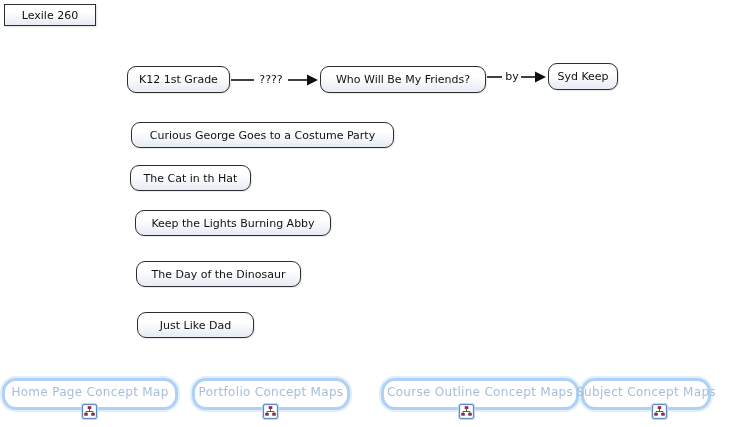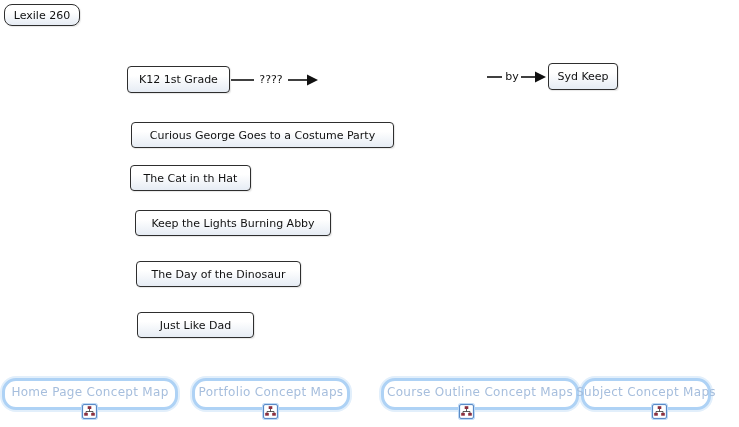--- a/index.html
+++ b/index.html
@@ -3,21 +3,21 @@
 <meta charset="utf-8">
 <style>
   html,body{margin:0;padding:0;background:#ffffff;}
   #canvas{
     position:relative;width:739px;height:427px;overflow:hidden;
     background:#ffffff;font-family:"DejaVu Sans","Liberation Sans",sans-serif;
   }
   
   .cnode{
     position:absolute;box-sizing:border-box;height:27px;
-    border:1.5px solid #2e2e2e;border-radius:4px;
+    border:1.5px solid #2e2e2e;border-radius:9px;
     background:linear-gradient(to bottom,#ffffff 35%,#e6ecf4 100%);
     color:#111111;font-size:11px;line-height:1;
     display:flex;align-items:center;justify-content:center;
     white-space:nowrap;box-shadow:1px 1px 1px rgba(160,160,160,0.25);
   }
   
   .linklabel{
     position:absolute;font-size:11px;color:#111111;
     text-align:center;line-height:16px;height:16px;white-space:nowrap;
   }
@@ -45,24 +45,25 @@
       <line x1="288" y1="80" x2="308" y2="80"></line>
       <line x1="487" y1="77" x2="502" y2="77"></line>
       <line x1="521" y1="77" x2="536" y2="77"></line>
     </g>
     <g fill="#111111" stroke="none">
       <polygon points="307,74.5 318,80 307,85.5"></polygon>
       <polygon points="535,71.5 546,77 535,82.5"></polygon>
     </g>
   </svg>
 
-  <div class="cnode" style="left:4px;top:4px;width:76px;height:22px;border-radius:8px;">Lexile 260</div>
+  <div class="cnode" style="left:4px;top:4px;width:92px;height:22px;border-radius:0;">Lexile 260</div>
 
   <div class="cnode" style="left:127px;top:66px;width:103px;">K12 1st Grade</div>
   <div class="linklabel" style="left:255px;top:72px;width:32px;">????</div>
+  <div class="cnode" style="left:320px;top:66px;width:166px;">Who Will Be My Friends?</div>
   <div class="linklabel" style="left:503px;top:69px;width:18px;">by</div>
   <div class="cnode" style="left:548px;top:63px;width:70px;">Syd Keep</div>
 
   <div class="cnode" style="left:131px;top:122px;width:263px;height:26px;">Curious George Goes to a Costume Party</div>
   <div class="cnode" style="left:135px;top:210px;width:196px;height:26px;">Keep the Lights Burning Abby</div>
   <div class="cnode" style="left:130px;top:165px;width:121px;height:26px;">The Cat in th Hat</div>
   <div class="cnode" style="left:136px;top:261px;width:165px;height:26px;">The Day of the Dinosaur</div>
   <div class="cnode" style="left:137px;top:312px;width:117px;height:26px;">Just Like Dad</div>
 
   <div class="fbtn" style="left:2px;width:176px;">Home Page Concept Map</div>

